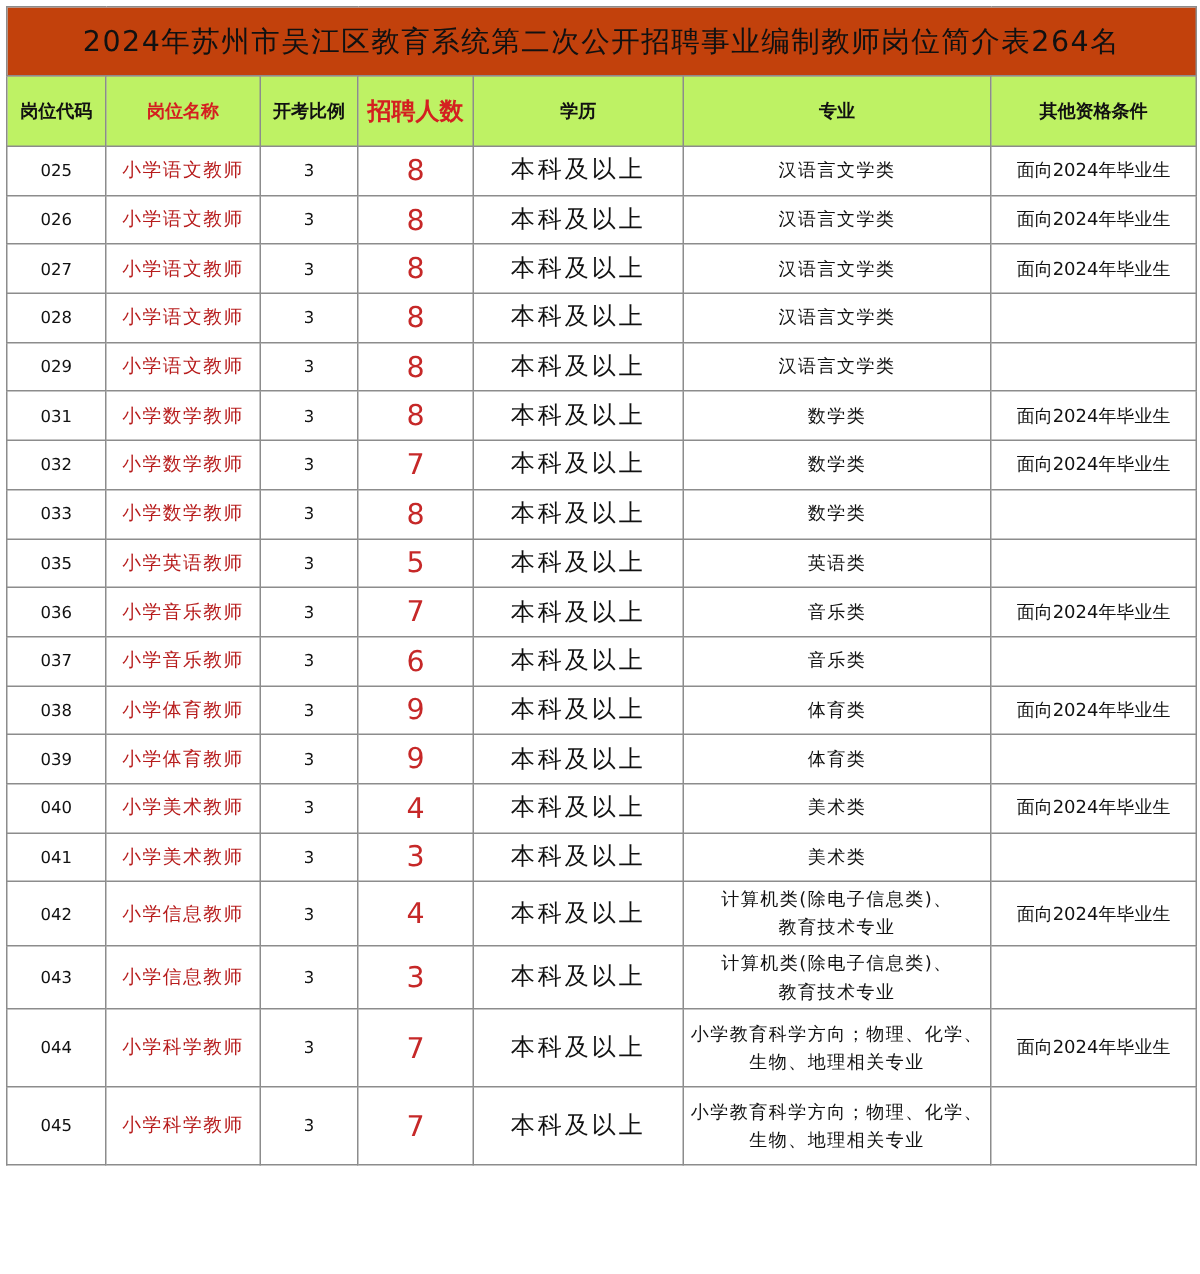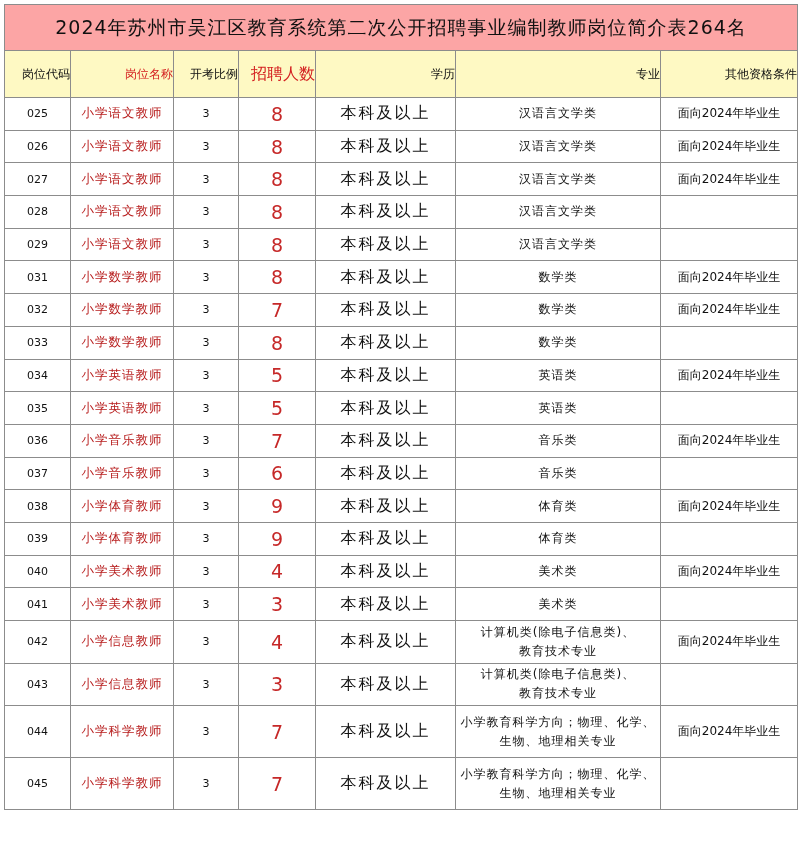--- a/index.html
+++ b/index.html
@@ -1,22 +1,22 @@
 <!DOCTYPE html>
 <html><head>
 <meta charset="utf-8">
 <style>
   html, body { margin: 0; padding: 0; background: #ffffff; }
   body { width: 800px; height: 849px; position: relative; overflow: hidden;
          font-family: "DejaVu Sans", "Liberation Sans", sans-serif; }
   .sheet { position: absolute; left: 4px; top: 4px; width: 793px; }
   table { border-collapse: collapse; width: 793px; table-layout: fixed; }
   td, th { border: 1px solid #8c8c8c; text-align: center; vertical-align: middle; padding: 0; }
-  .title-cell { height: 45px; font-size: 19px; color: #111; letter-spacing: 1px; font-weight: normal; background: #fca5a5; }
-  .hdr th { background: #fef9c3; height: 46px; font-size: 12px; font-weight: normal; color: #111; text-align: right; }
+  .title-cell { height: 45px; font-size: 19px; color: #111; letter-spacing: 1px; font-weight: normal; background: #c2410c; }
+  .hdr th { background: #bef264; height: 46px; font-size: 12px; font-weight: bold; color: #111; }
   .hdr th.red { color: #d42020; margin-top: 20px; }
   .hdr th.red-big { color: #d42020; font-size: 16px; }
   .code { font-size: 11px; color: #111; }
   .name { font-size: 12.5px; color: #b71c1c; letter-spacing: 1px; }
   .ratio { font-size: 11px; color: #111; }
   .count { font-size: 19px; color: #c62828; }
   .edu { font-size: 16px; color: #111; letter-spacing: 2px; }
   .major { font-size: 12px; color: #111; letter-spacing: 1px; line-height: 19px; }
   .other { font-size: 12px; color: #111; }
   tr.r { height: 32.7px; }
@@ -118,29 +118,20 @@
         <tr class="r">
           <td class="code">033</td>
           <td class="name">小学数学教师</td>
           <td class="ratio">3</td>
           <td class="count">8</td>
           <td class="edu">本科及以上</td>
           <td class="major">数学类</td>
           <td class="other"></td>
         </tr>
         <tr class="r">
-          <td class="code">034</td>
-          <td class="name">小学英语教师</td>
-          <td class="ratio">3</td>
-          <td class="count">5</td>
-          <td class="edu">本科及以上</td>
-          <td class="major">英语类</td>
-          <td class="other">面向2024年毕业生</td>
-        </tr>
-        <tr class="r">
           <td class="code">035</td>
           <td class="name">小学英语教师</td>
           <td class="ratio">3</td>
           <td class="count">5</td>
           <td class="edu">本科及以上</td>
           <td class="major">英语类</td>
           <td class="other"></td>
         </tr>
         <tr class="r">
           <td class="code">036</td>

